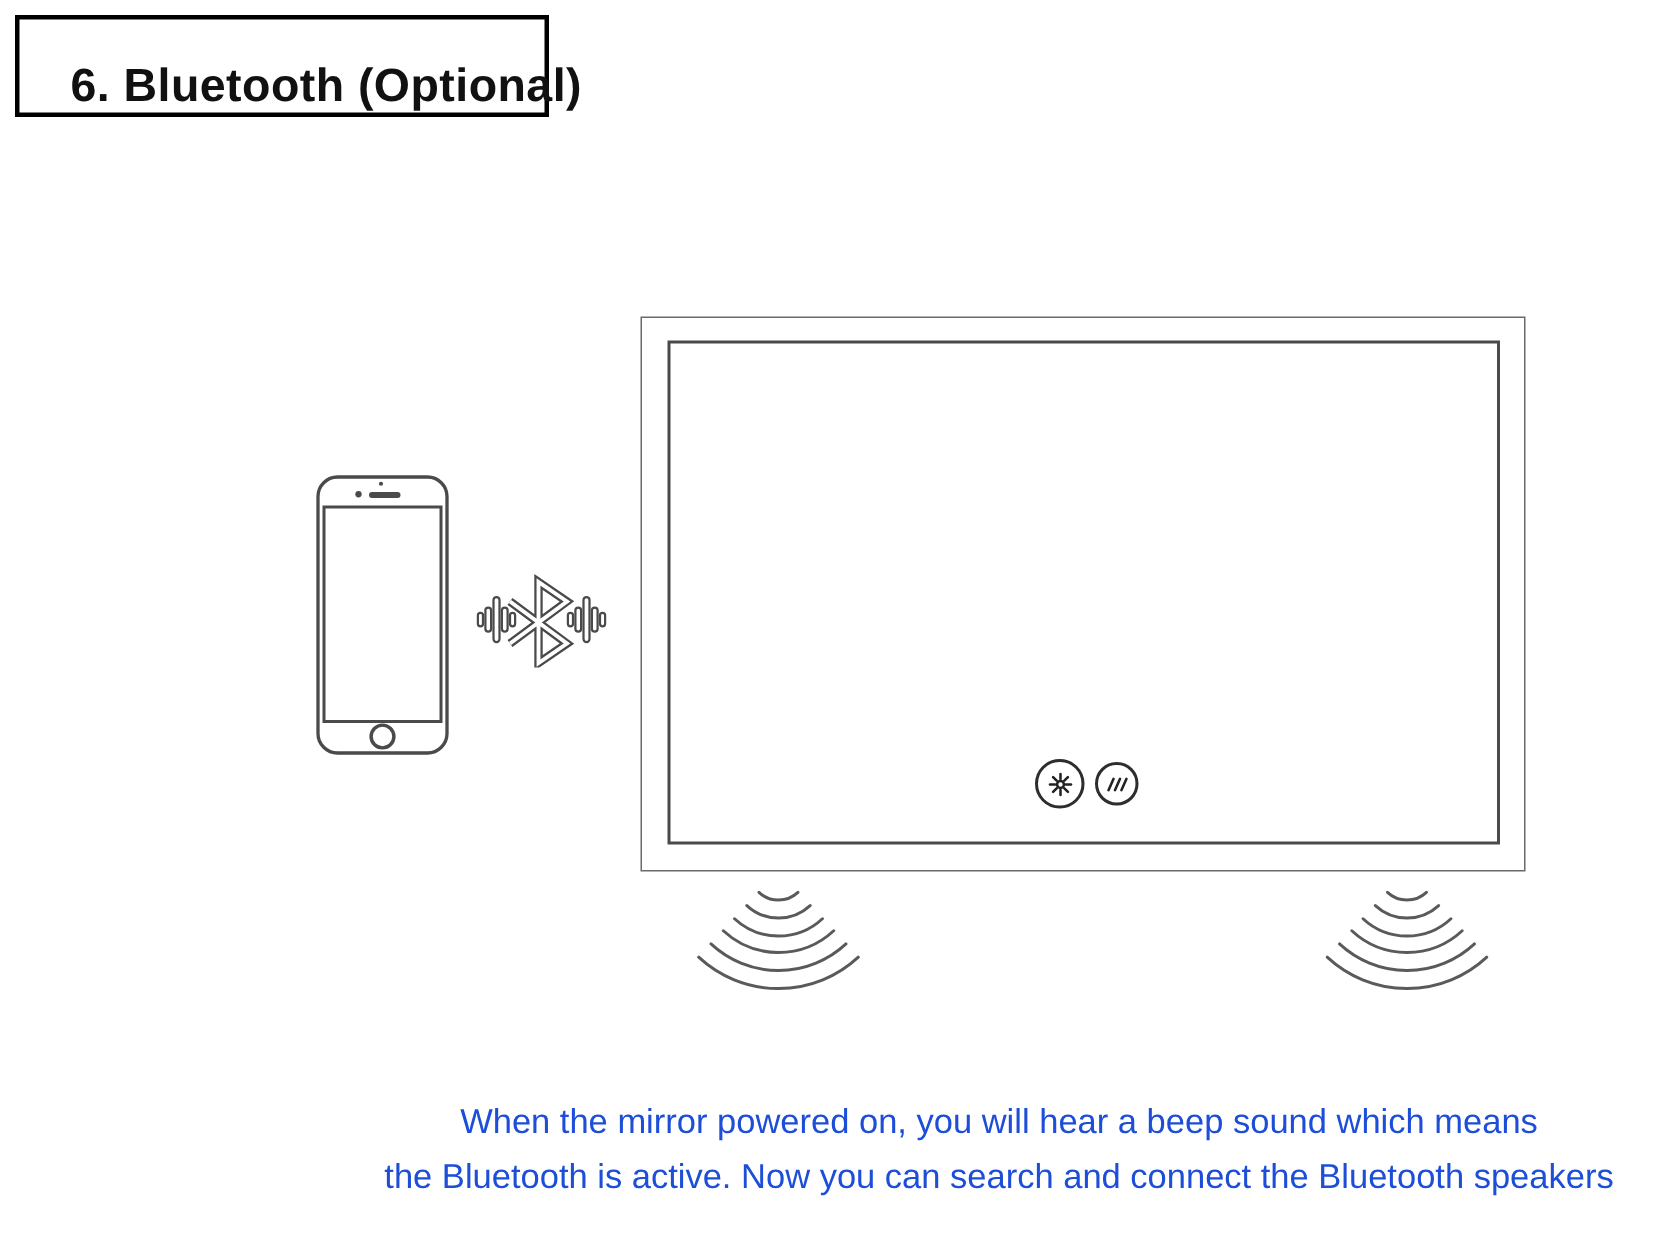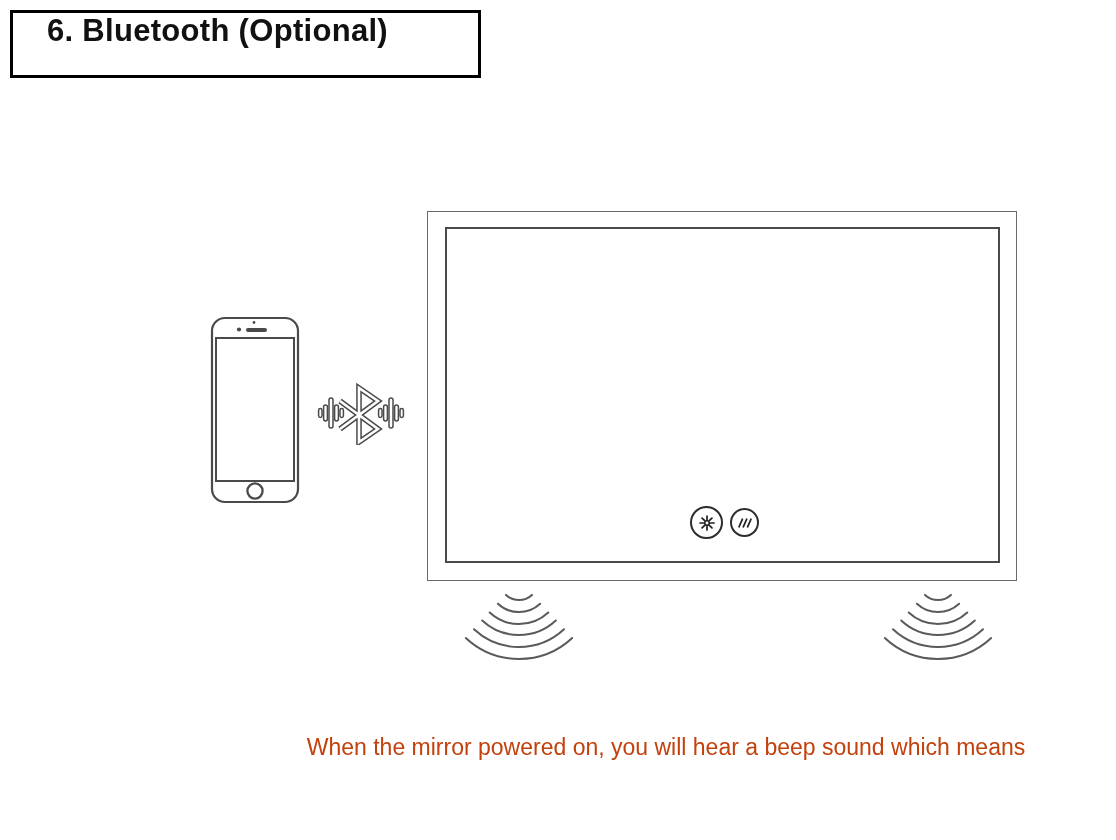--- a/index.html
+++ b/index.html
@@ -6,24 +6,24 @@
   .page{
     position:relative;
     width:1116px;height:840px;
     background:#ffffff;
     font-family:"Liberation Sans", sans-serif;
     overflow:hidden;
   }
   
   .title-box{
     position:absolute;left:10px;top:10px;
-    width:471px;height:68px;
+    width:356px;height:68px;
     border:3.5px solid #000;
     box-sizing:border-box;
-    display:flex;align-items:flex-start;
+    display:flex;align-items:flex-end;
     padding-left:34px;
   }
   .title-text{
     font-size:31px;font-weight:bold;color:#111;
     letter-spacing:0.3px;white-space:nowrap;
   }
   
   .abs{position:absolute;}
   
   .mirror-outer{
@@ -37,21 +37,21 @@
   
   .mirror-btn{
     box-sizing:border-box;border:2.6px solid #2d2d2d;border-radius:50%;
     display:flex;align-items:center;justify-content:center;background:#fff;
   }
   .btn-light{left:690px;top:506px;width:33px;height:33px;}
   .btn-defog{left:730px;top:508px;width:29px;height:29px;}
   
   .caption{
     left:216px;top:729px;width:900px;
-    text-align:center;color:#c2410c;
+    text-align:center;color:#1d4ed8;
     font-size:23px;line-height:37px;
   }
   .cap-line{white-space:nowrap;}
 </style>
 </head>
 <body>
 
 <div class="page">
 
   <div class="title-box">
@@ -136,15 +136,16 @@
       <path d="M37.9 17.7 A31 31 0 0 0 80.1 17.7"></path>
       <path d="M29.7 26.5 A43 43 0 0 0 88.3 26.5"></path>
       <path d="M22.2 34.5 A54 54 0 0 0 95.8 34.5"></path>
       <path d="M14 43.3 A66 66 0 0 0 104 43.3"></path>
       <path d="M5.8 52.1 A78 78 0 0 0 112.2 52.1"></path>
     </g>
   </svg>
 
   <div class="abs caption">
     <div class="cap-line">When the mirror powered on, you will hear a beep sound which means</div>
+    <div class="cap-line">the Bluetooth is active. Now you can search and connect the Bluetooth speakers</div>
   </div>
 
 </div>
 
 </body></html>

